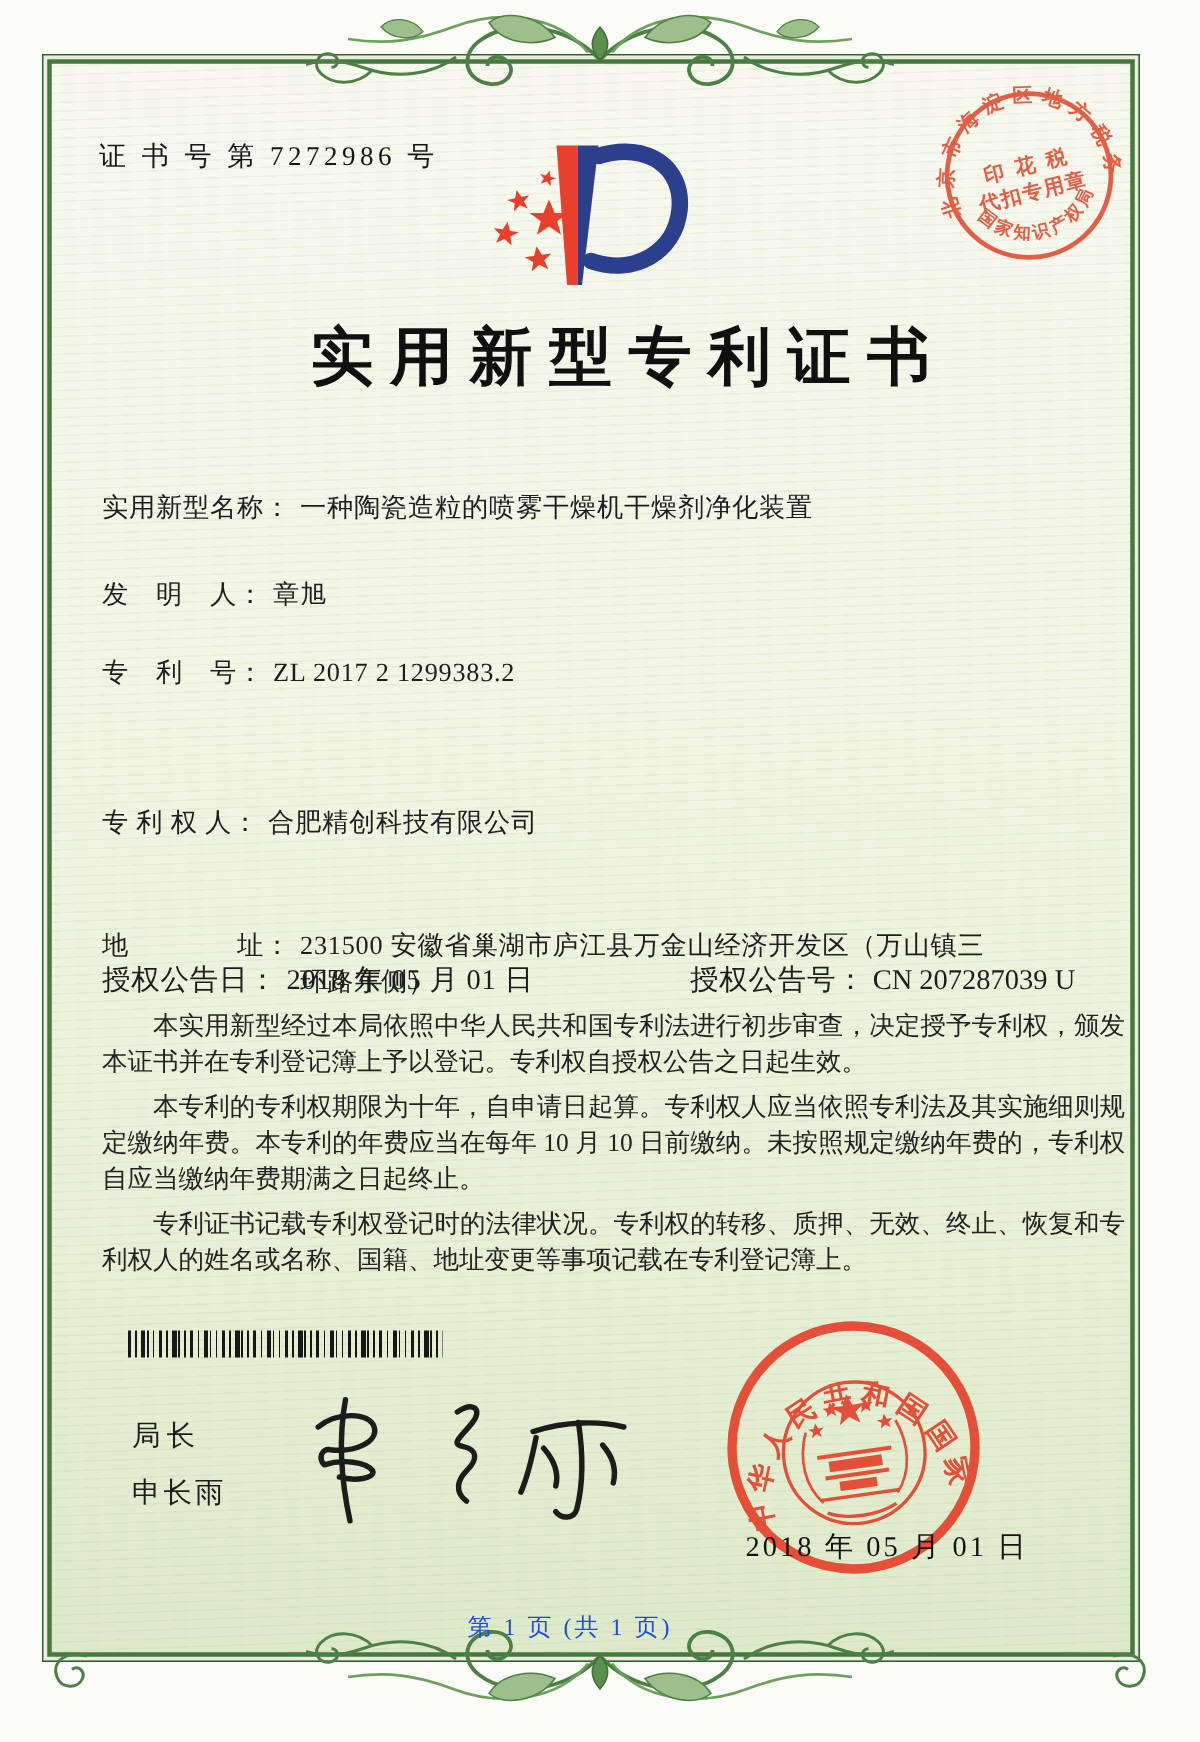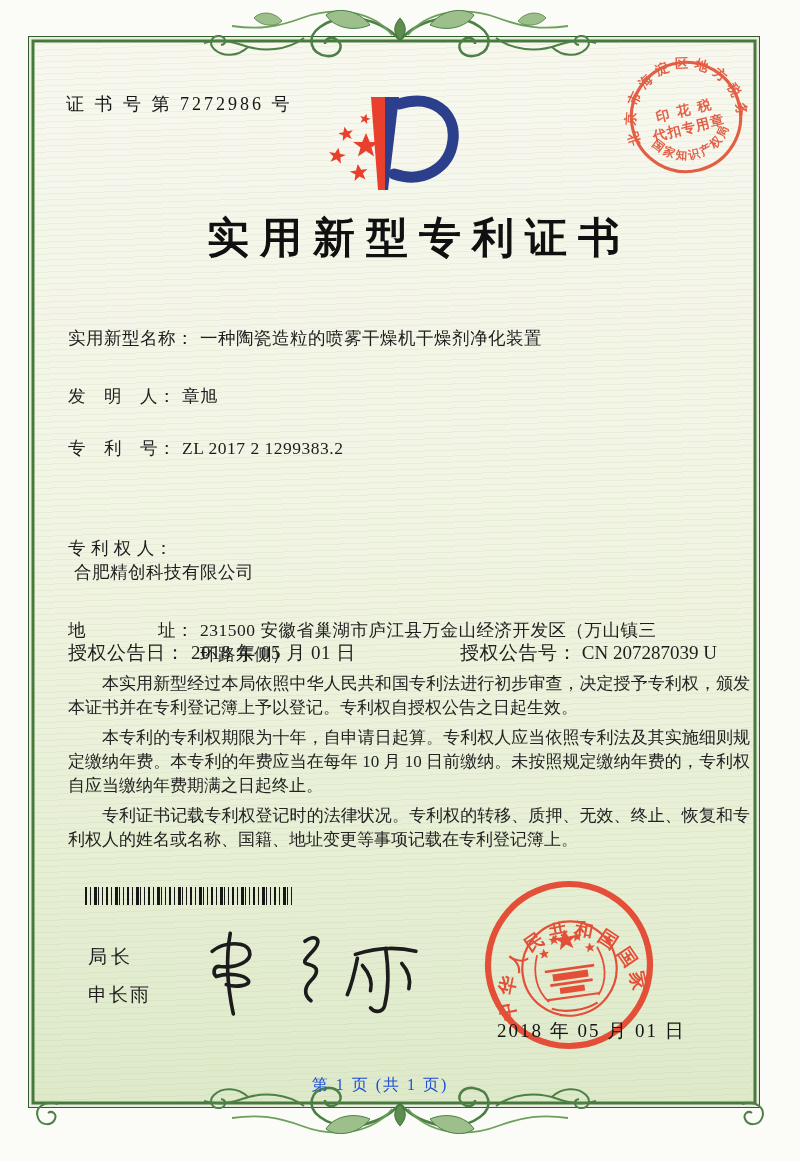--- a/index.html
+++ b/index.html
@@ -46,21 +46,21 @@
   .title{
     position:absolute;left:0;top:210px;width:800px;margin:0;
     text-align:center;font-size:42px;font-weight:bold;color:#101010;
     letter-spacing:11px;
     padding-left:19px;
   }
 
   
   .field-row{position:absolute;left:68px;width:690px;font-size:17.5px;line-height:24px;display:flex;}
   .row-0{top:326px;}.row-1{top:384px;}.row-2{top:436px;}
-  .row-3{top:486px;}.row-4{top:536px;flex-direction:column;}.row-5{top:586px;margin-top:32px;}
+  .row-3{top:486px;}.row-4{top:536px;}.row-5{top:586px;margin-top:32px;}
   .flabel{flex:0 0 auto;white-space:pre;letter-spacing:0.5px;}
   .fvalue{margin-left:6px;max-width:470px;letter-spacing:0.5px;}
   .grant-row{position:absolute;left:68px;top:640px;width:690px;font-size:19px;display:flex;}
   .grant-right{position:absolute;left:392px;top:0;white-space:nowrap;}
   .grant-row .flabel{letter-spacing:0.5px;}
 
   
   .paras{
     position:absolute;left:68px;top:672px;width:682px;
     font-size:17px;line-height:24px;text-align:justify;color:#222;

